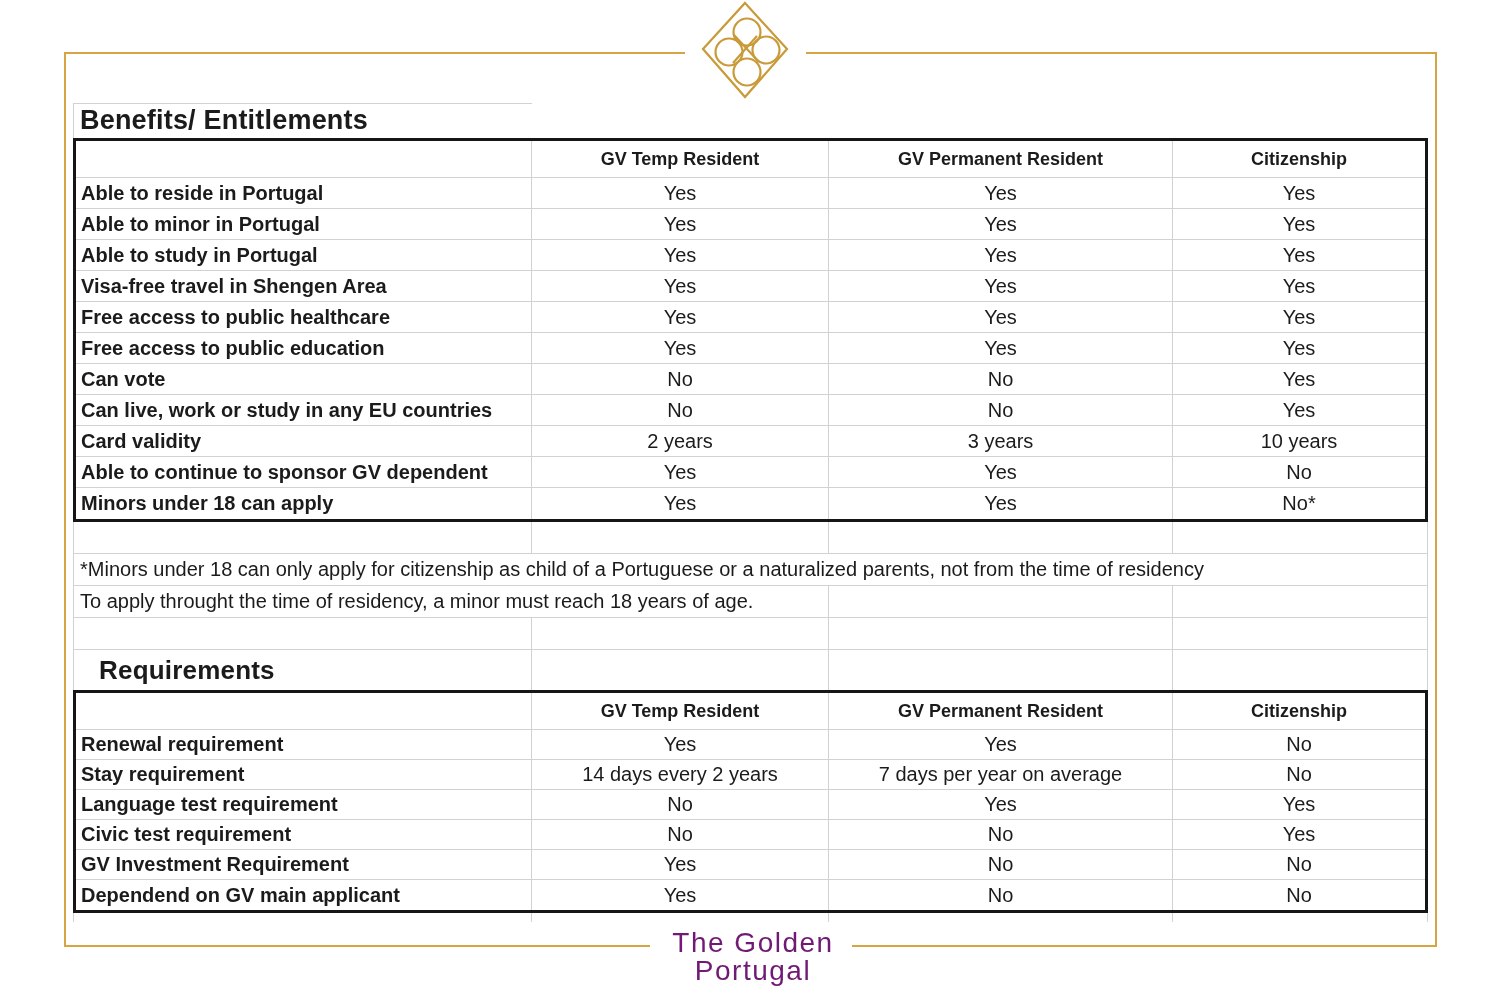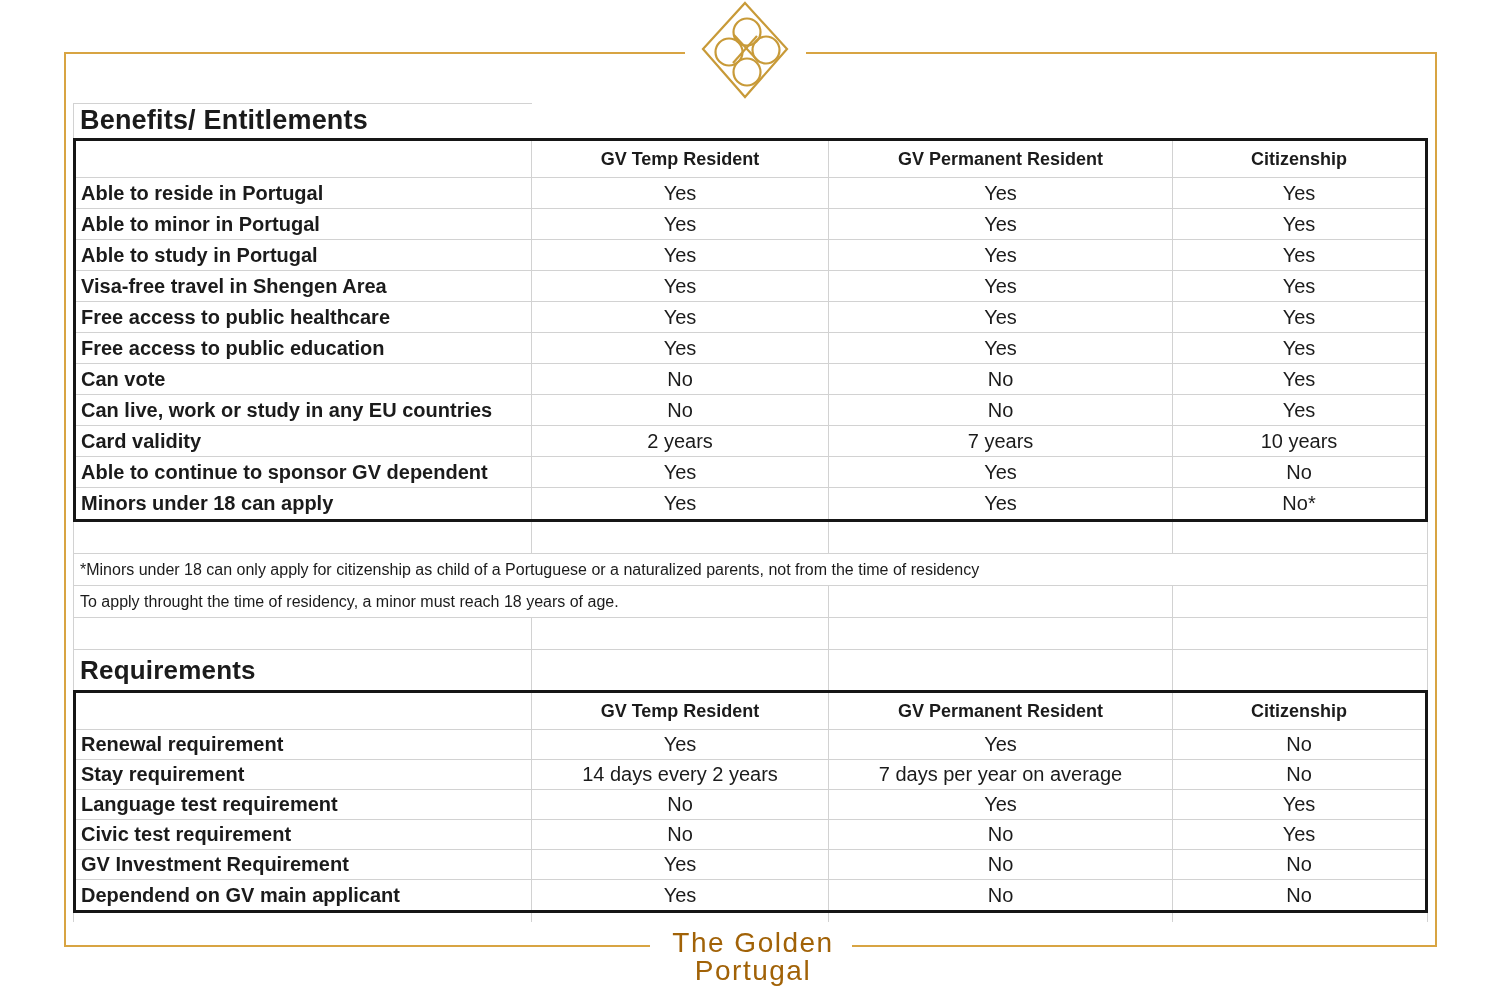--- a/index.html
+++ b/index.html
@@ -10,47 +10,47 @@
   .gold{background:#d8a443;}
   .frame-seg{position:absolute;}
 
   
   .srow{position:absolute;left:73px;width:1355px;box-sizing:border-box;display:flex;
         border-bottom:1px solid #d2d2d2;}
   .srow.nb{border-bottom:none;}
   .scell{box-sizing:border-box;height:100%;border-right:1px solid #d2d2d2;display:flex;align-items:center;}
   .scell.first{border-left:1px solid #d2d2d2;}
   .scell.noR{border-right:none;}
-  .w-a{width:459px;} .w-b{width:297px;} .w-c{width:344px;} .w-d{width:255px;}
+  .w-a{width:459px;padding-left:19px;} .w-b{width:297px;} .w-c{width:344px;} .w-d{width:255px;}
   .w-ab{width:756px;} .w-full{width:1355px;}
 
   .section-heading{font-weight:bold;font-size:27px;padding-left:6px;letter-spacing:0.2px;white-space:nowrap;}
   .section-heading.big{font-size:26px;}
-  .note-text{font-size:16px;padding-left:6px;white-space:nowrap;overflow:visible;}
+  .note-text{font-size:20px;padding-left:6px;white-space:nowrap;overflow:visible;}
 
   
   .dtable{position:absolute;left:73px;width:1355px;box-sizing:border-box;
           border:3px solid #161616;background:#fff;display:flex;flex-direction:column;}
   .trow{display:flex;box-sizing:border-box;border-bottom:1px solid #d2d2d2;}
   .trow:last-child{border-bottom:none;}
   .trow.thead{height:37px;}
   .tcell{box-sizing:border-box;display:flex;align-items:center;border-right:1px solid #d2d2d2;}
   .tcell:last-child{border-right:none;}
   .tcell.lbl{width:456px;font-weight:bold;font-size:20px;padding-left:5px;white-space:nowrap;}
   .tcell.val{justify-content:center;font-size:20px;white-space:nowrap;}
   .tcell.v0{width:297px;} .tcell.v1{width:344px;} .tcell.v2{flex:1;}
   .tcell.hcell{font-weight:bold;font-size:18px;}
   #benefits-table .trow:not(.thead){height:31px;}
   #requirements-table .trow:not(.thead){height:30px;}
 
   .stub{position:absolute;width:1px;background:#d2d2d2;}
 
   
   .brand{position:absolute;left:653px;top:929px;width:200px;text-align:center;
-         font-size:28px;line-height:28px;color:#a16207;letter-spacing:1.5px;}
+         font-size:28px;line-height:28px;color:#701a75;letter-spacing:1.5px;}
 </style>
 </head>
 <body>
 
 <div class="canvas">
 
   <div class="frame-seg gold" style="left:64px;top:52px;width:621px;height:2px;"></div>
   <div class="frame-seg gold" style="left:806px;top:52px;width:631px;height:2px;"></div>
   <div class="frame-seg gold" style="left:64px;top:52px;width:2px;height:895px;"></div>
   <div class="frame-seg gold" style="left:1435px;top:52px;width:2px;height:895px;"></div>
@@ -126,21 +126,21 @@
       </div>
       <div class="trow">
         <div class="tcell lbl">Can live, work or study in any EU countries</div>
         <div class="tcell val v0">No</div>
         <div class="tcell val v1">No</div>
         <div class="tcell val v2">Yes</div>
       </div>
       <div class="trow">
         <div class="tcell lbl">Card validity</div>
         <div class="tcell val v0">2 years</div>
-        <div class="tcell val v1">7 years</div>
+        <div class="tcell val v1">3 years</div>
         <div class="tcell val v2">10 years</div>
       </div>
       <div class="trow">
         <div class="tcell lbl">Able to continue to sponsor GV dependent</div>
         <div class="tcell val v0">Yes</div>
         <div class="tcell val v1">Yes</div>
         <div class="tcell val v2">No</div>
       </div>
       <div class="trow">
         <div class="tcell lbl">Minors under 18 can apply</div>

